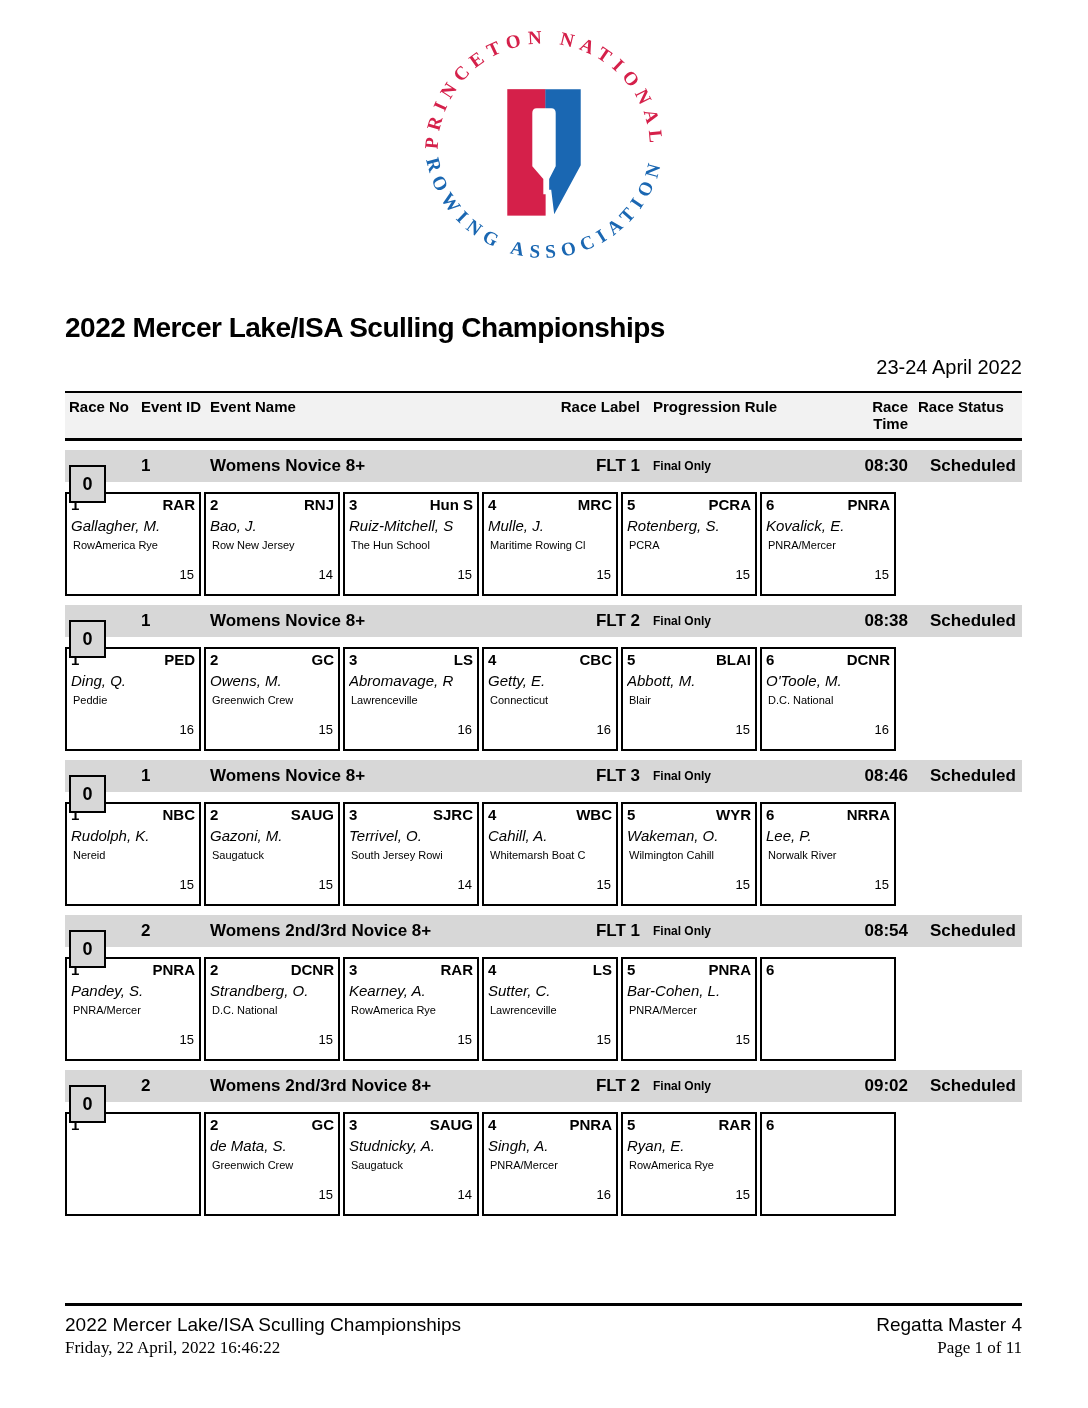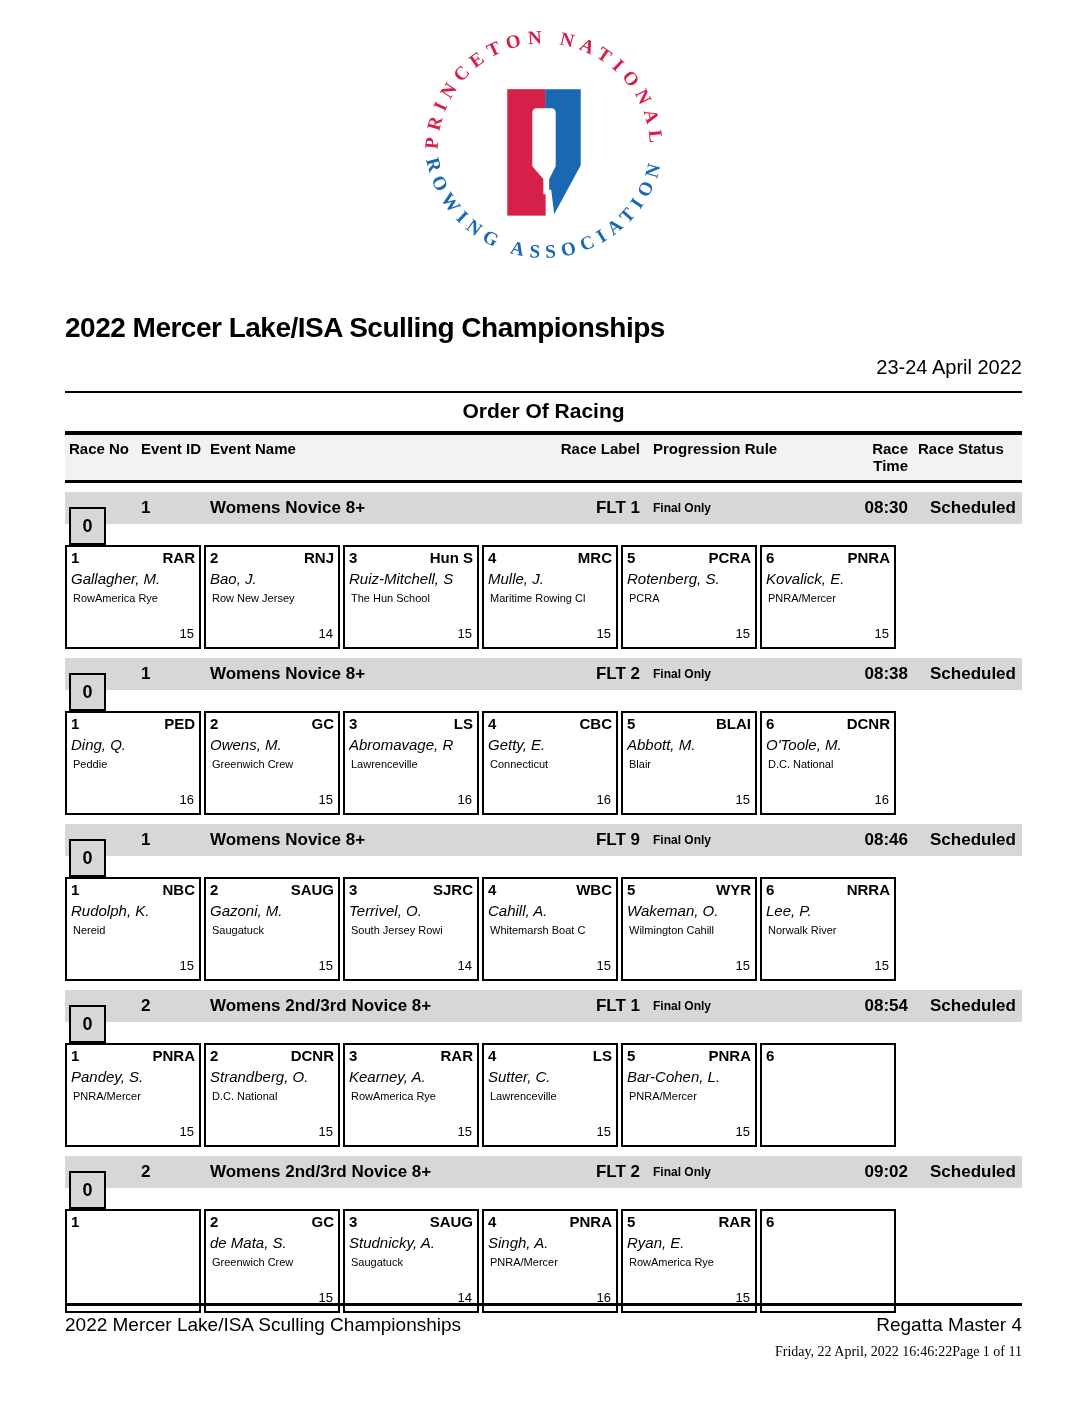--- a/index.html
+++ b/index.html
@@ -59,40 +59,40 @@
     position:absolute; left:4px; top:-1px;
     width:33px; height:34px; line-height:34px;
     border:2px solid #000; background:#d7d7d7;
     text-align:center; font-size:18px; font-weight:bold;
     z-index:2;
   }
   .race-header .c-prog { font-size:12px; align-self:flex-start; padding-top:9px; }
   .race-header .c-status { padding-left:22px; }
 
   
-  .lane-row { display:flex; gap:3px; margin-top:21px; }
+  .lane-row { display:flex; gap:3px; margin-top:10px; }
   .lane-card {
     width:136px; height:104px;
     border:2px solid #000; box-sizing:border-box;
     position:relative; padding:1px 4px 2px 4px;
     background:#fff;
   }
   .lane-top { display:flex; justify-content:space-between; font-weight:bold; font-size:15px; line-height:19px; }
   .lane-name { font-size:15px; line-height:19px; margin-top:2px; white-space:nowrap; overflow:hidden;font-style:italic; }
   .lane-club { font-size:11px; line-height:15px; margin-top:3px; padding-left:2px; white-space:nowrap; overflow:hidden; }
-  .lane-count { position:absolute; right:5px; bottom:6px; font-size:13px; }
+  .lane-count { position:absolute; right:5px; bottom:12px; font-size:13px; }
 
   
   .footer {
     position:absolute; left:65px; width:957px; top:1303px;
     border-top:3px solid #000;
   }
   .footer-row { display:flex; justify-content:space-between; }
   .footer-row.r1 { margin-top:8px; font-size:19px; }
-  .footer-row.r2 { margin-top:8px; font-family:"Liberation Serif", serif; font-size:14px;justify-content:flex-end; }
+  .footer-row.r2 { margin-top:2px; font-family:"Liberation Serif", serif; font-size:17px; }
 </style>
 </head>
 <body>
 
 <div class="content">
 
   <div class="logo-wrap">
     <svg viewBox="0 0 200 200" width="272" height="278" aria-hidden="true">
       <defs>
         <path id="arcTop" d="M 27,128 A 78,78 0 1 1 173,128" fill="none"></path>
@@ -108,21 +108,20 @@
         <rect x="73" y="56" width="28.2" height="93" fill="#d5204a"></rect>
         <polygon points="101,56 127,56 127,112 107.5,148 105.3,130 101,130" fill="#1a67b2"></polygon>
         <path d="M 91.4,73.5 Q 91.4,70 94.6,70 L 105.4,70 Q 108.6,70 108.6,73.5 L 108.6,112.7
                  L 103.8,122 L 103.8,133.2 L 99.5,133.2 L 99.5,122 L 91.4,112.7 Z" fill="#ffffff"></path>
       </g>
     </svg>
   </div>
 
   <h1 class="doc-title">2022 Mercer Lake/ISA Sculling Championships</h1>
   <div class="date-range">23-24 April 2022</div>
-  <div class="subtitle">Order Of Racing</div>
 
   <div class="col-header">
     <span class="c-raceno">Race No</span>
     <span class="c-eventid">Event ID</span>
     <span class="c-name">Event Name</span>
     <span class="c-label">Race Label</span>
     <span class="c-prog">Progression Rule</span>
     <span class="c-time">Race Time</span>
     <span class="c-status">Race Status</span>
   </div>
@@ -278,21 +277,21 @@
 </div>
   </section>
 
   <section class="race-block">
     <div class="race-header">
       <span class="c-raceno">
         <span class="race-no-box">0</span>
       </span>
       <span class="c-eventid">1</span>
       <span class="c-name">Womens Novice 8+</span>
-      <span class="c-label">FLT 9</span>
+      <span class="c-label">FLT 3</span>
       <span class="c-prog">Final Only</span>
       <span class="c-time">08:46</span>
       <span class="c-status">Scheduled</span>
     </div>
     <div class="lane-row">
   <div class="lane-card">
     <div class="lane-top">
       <span class="lane-no">1</span>
       <span class="lane-code">NBC</span>
     </div>

